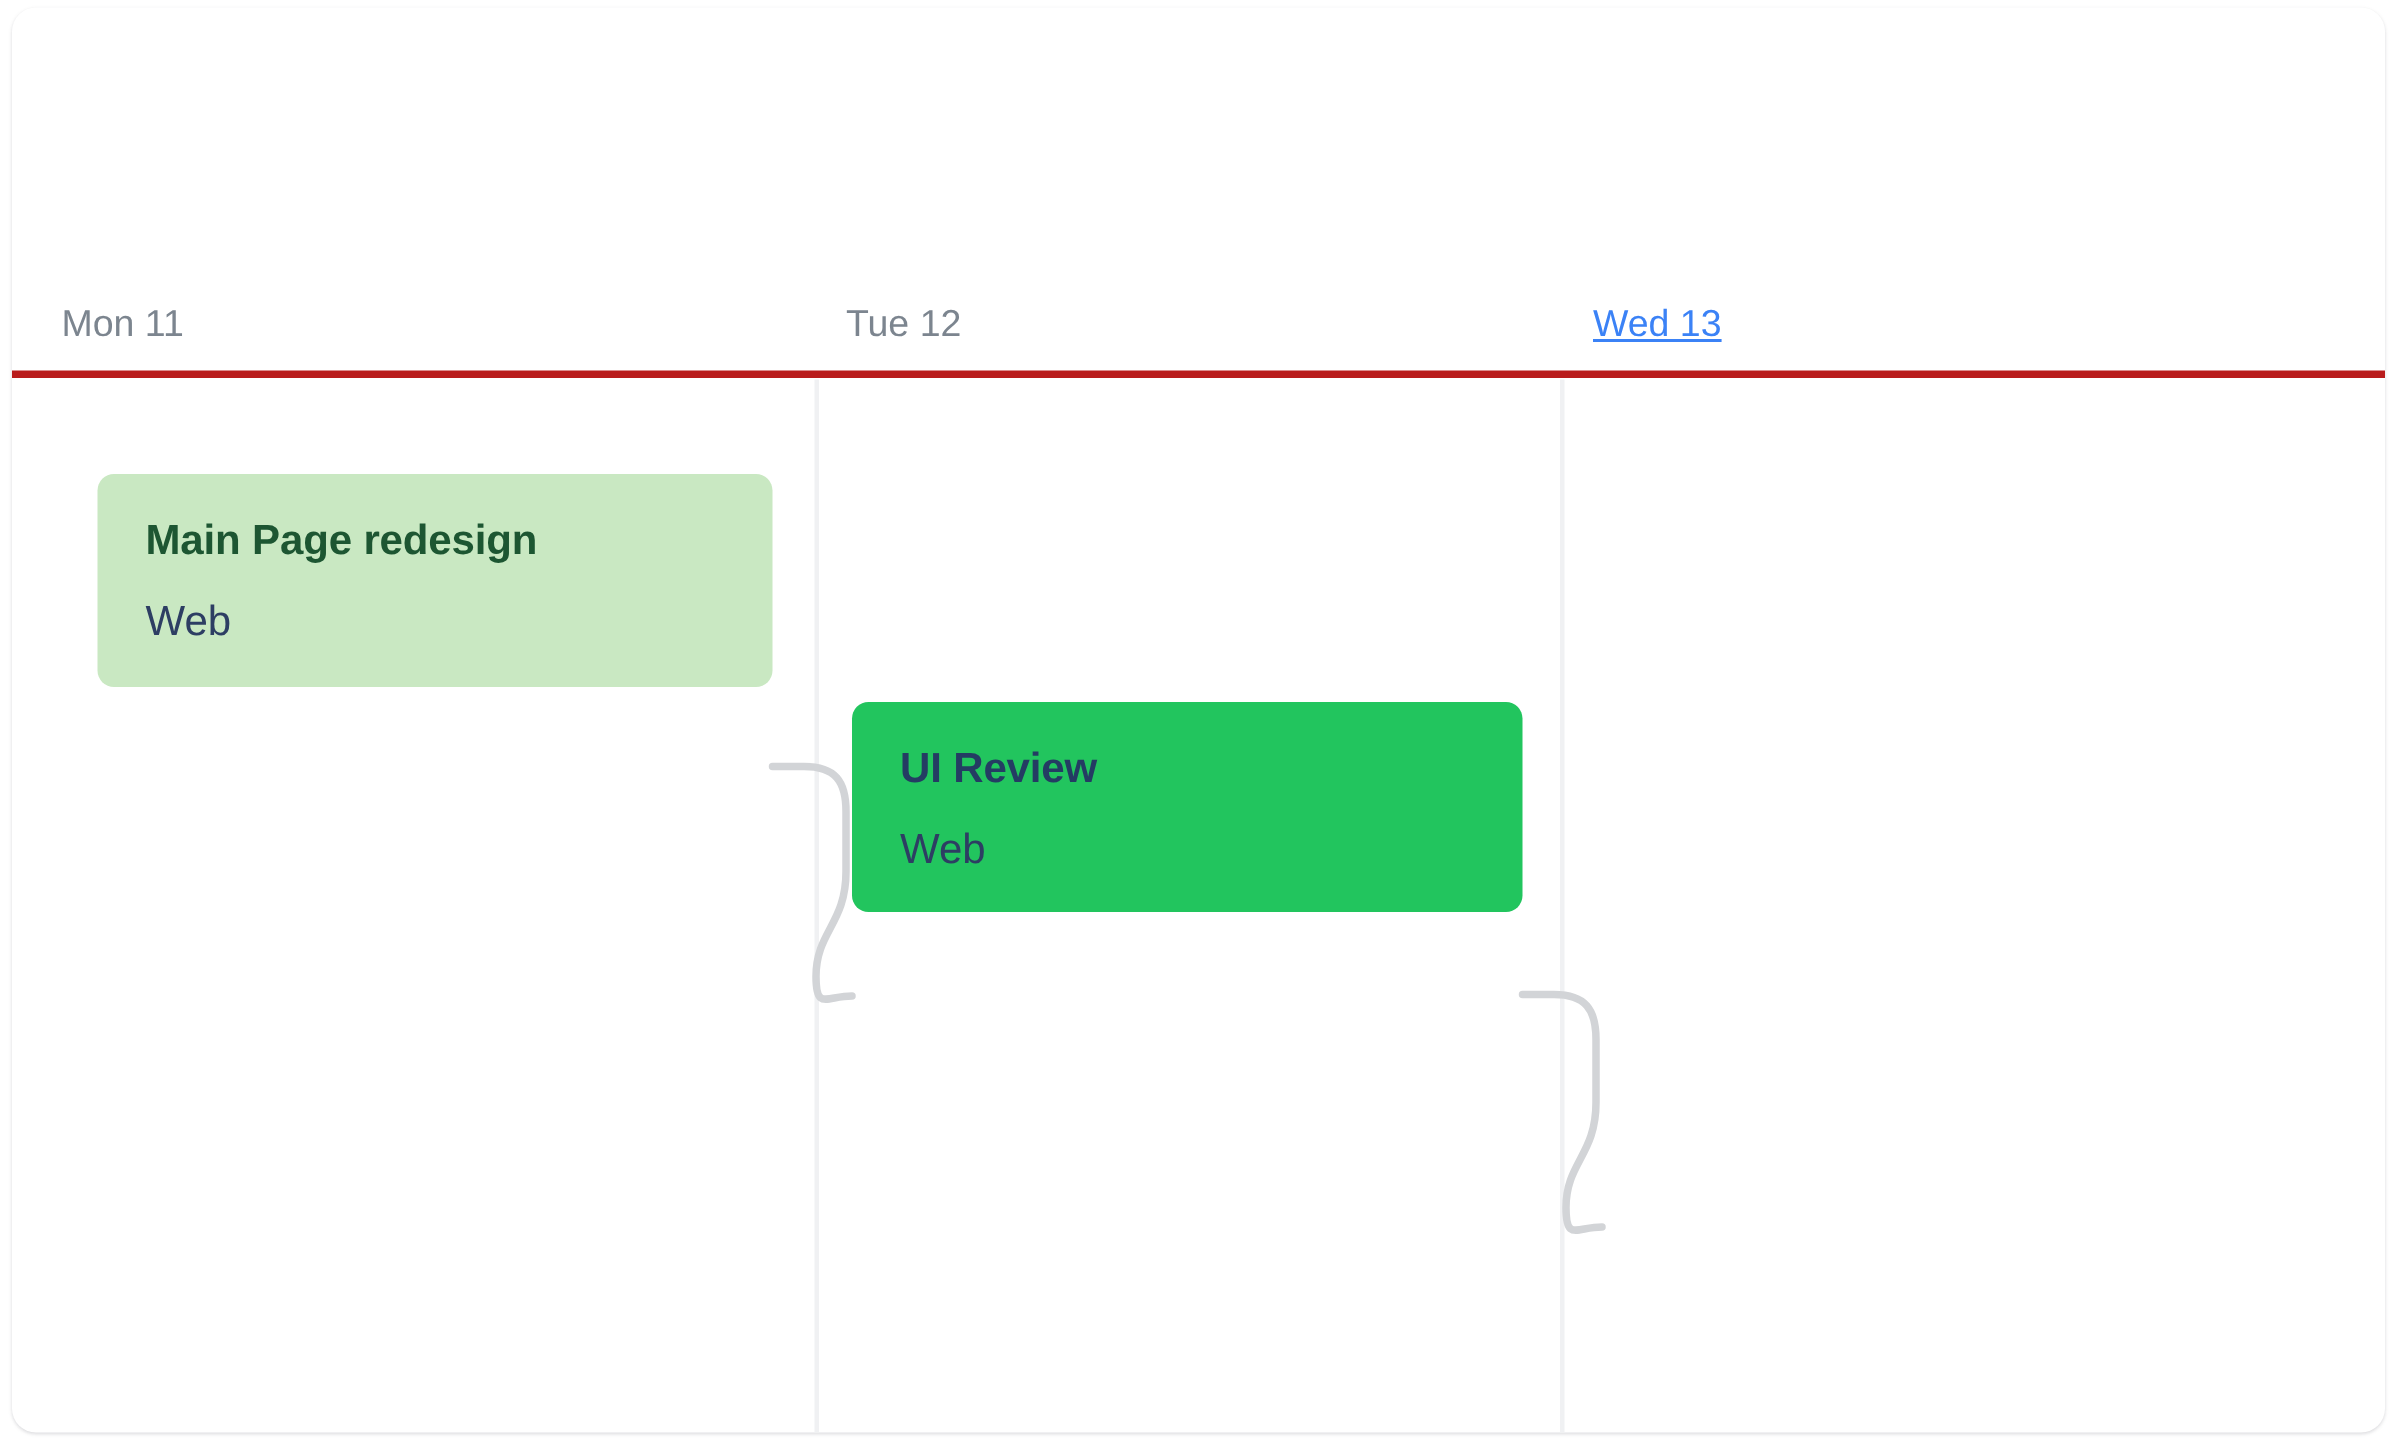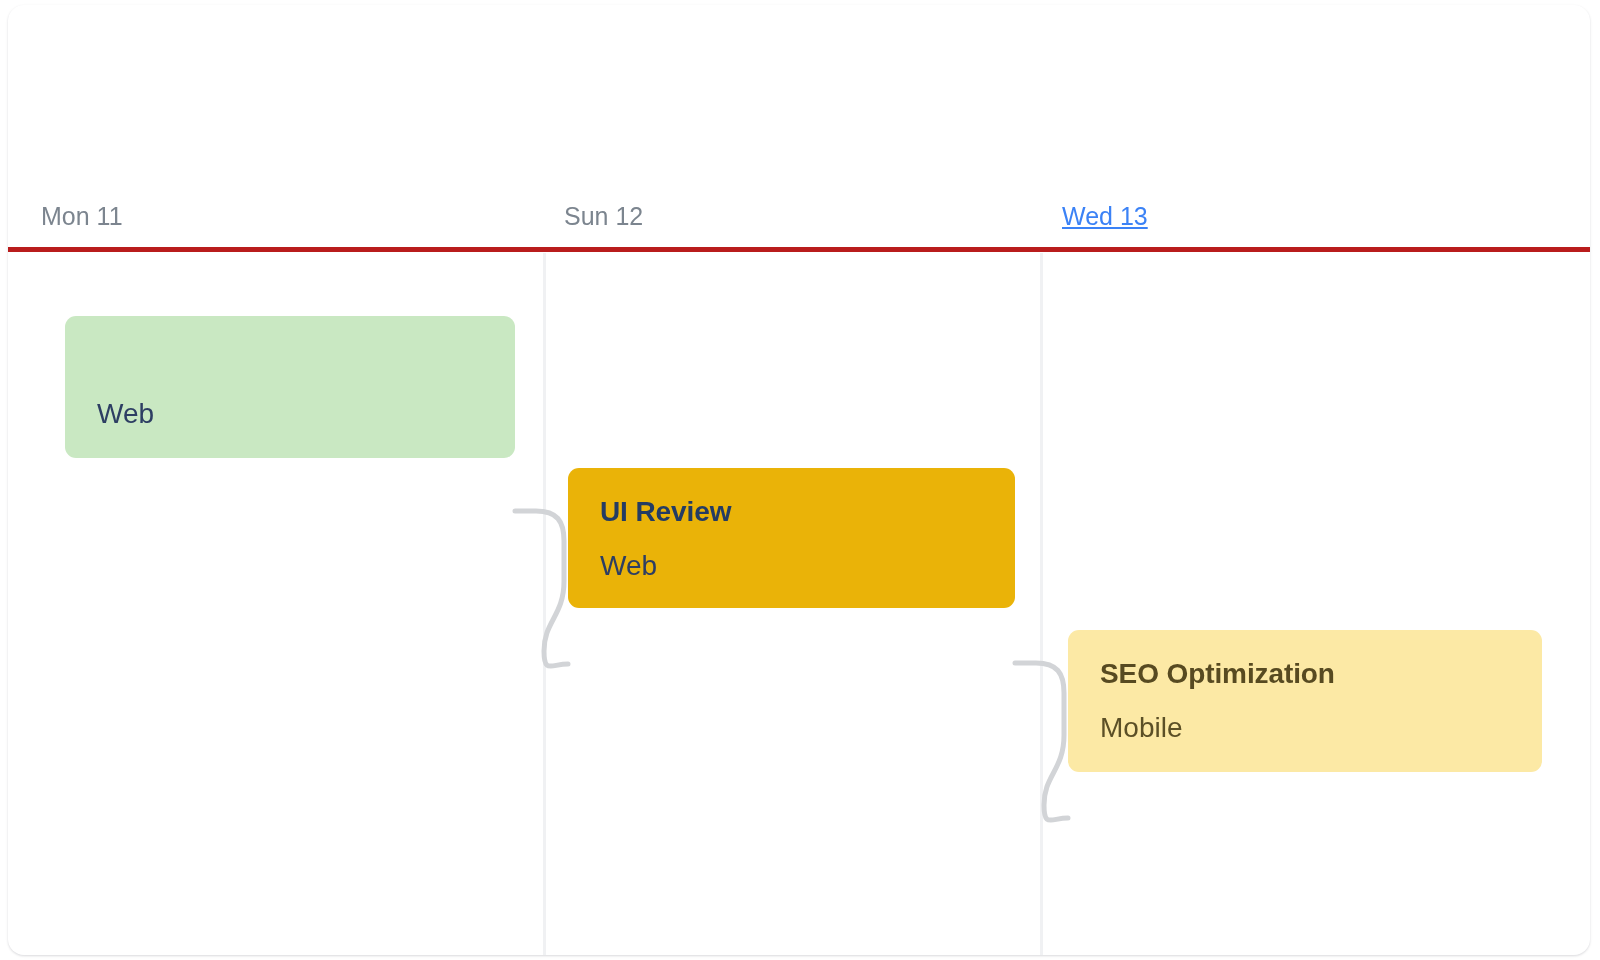--- a/index.html
+++ b/index.html
@@ -130,42 +130,39 @@
   }
 </style>
 </head>
 <body>
 
 <div id="timeline-app">
 
 
   <div id="day-header-row">
     <div class="day-header" style="left: 33px; color: rgb(124, 133, 143);">Mon 11</div>
-    <div class="day-header" style="left: 556px; color: rgb(124, 133, 143);">Sun 12</div>
+    <div class="day-header" style="left: 556px; color: rgb(124, 133, 143);">Tue 12</div>
     <div class="day-header" style="left: 1054px; color: #3b82f6; text-decoration: underline;">Wed 13</div>
   </div>
 
   <div id="grid-body">
 
     <div class="column-divider" style="left: 535px; background: rgb(240, 241, 243);"></div>
     <div class="column-divider" style="left: 1032px; background: rgb(240, 241, 243);"></div>
 
     <svg id="connector-layer" viewBox="0 248 1582 702">
       <path class="connector-path" d="M 507 382 L 528 382 C 549 382 556 392 556 412 L 556 452 C 556 487 536 492 536 522 C 536 545 543 535 560 535" style="stroke: rgb(210, 212, 215);"></path>
       <path class="connector-path" d="M 1007 534 L 1028 534 C 1049 534 1056 544 1056 564 L 1056 606 C 1056 641 1036 646 1036 676 C 1036 699 1043 689 1060 689" style="stroke: rgb(210, 212, 215);"></path>
     </svg>
 
     <div class="task-card" style="left: 57px; top: 63px; width: 450px; height: 142px; background: rgb(201, 232, 194);">
+      <div class="task-title" style="color: rgb(29, 86, 50);">Main Page redesign</div>
       <div class="task-subtitle" style="color: rgb(45, 62, 99);">Web</div>
     </div>
 
-    <div class="task-card" style="left: 560px; top: 215px; width: 447px; height: 140px; background: #eab308;">
+    <div class="task-card" style="left: 560px; top: 215px; width: 447px; height: 140px; background: #22c55e;">
       <div class="task-title" style="color: rgb(36, 60, 99);">UI Review</div>
       <div class="task-subtitle" style="color: rgb(45, 62, 99);">Web</div>
     </div>
 
-    <div class="task-card" style="left: 1060px; top: 377px; width: 474px; height: 142px; background: rgb(252, 233, 165);">
-      <div class="task-title" style="color: rgb(87, 74, 33);">SEO Optimization</div>
-      <div class="task-subtitle" style="color: rgb(91, 79, 38);">Mobile</div>
-    </div>
 
   </div>
 </div>
 
 </body></html>

